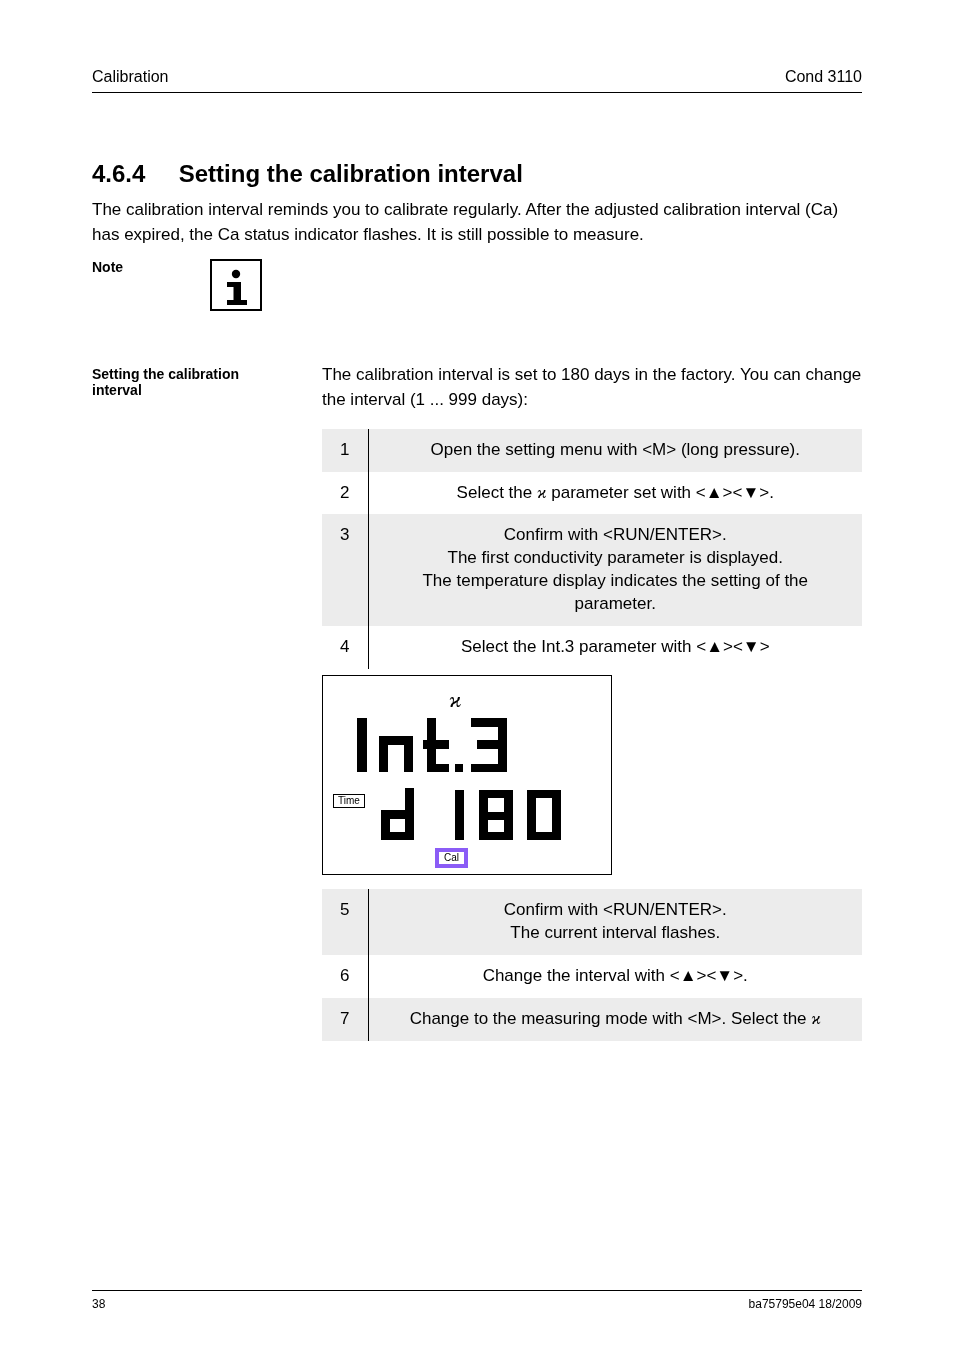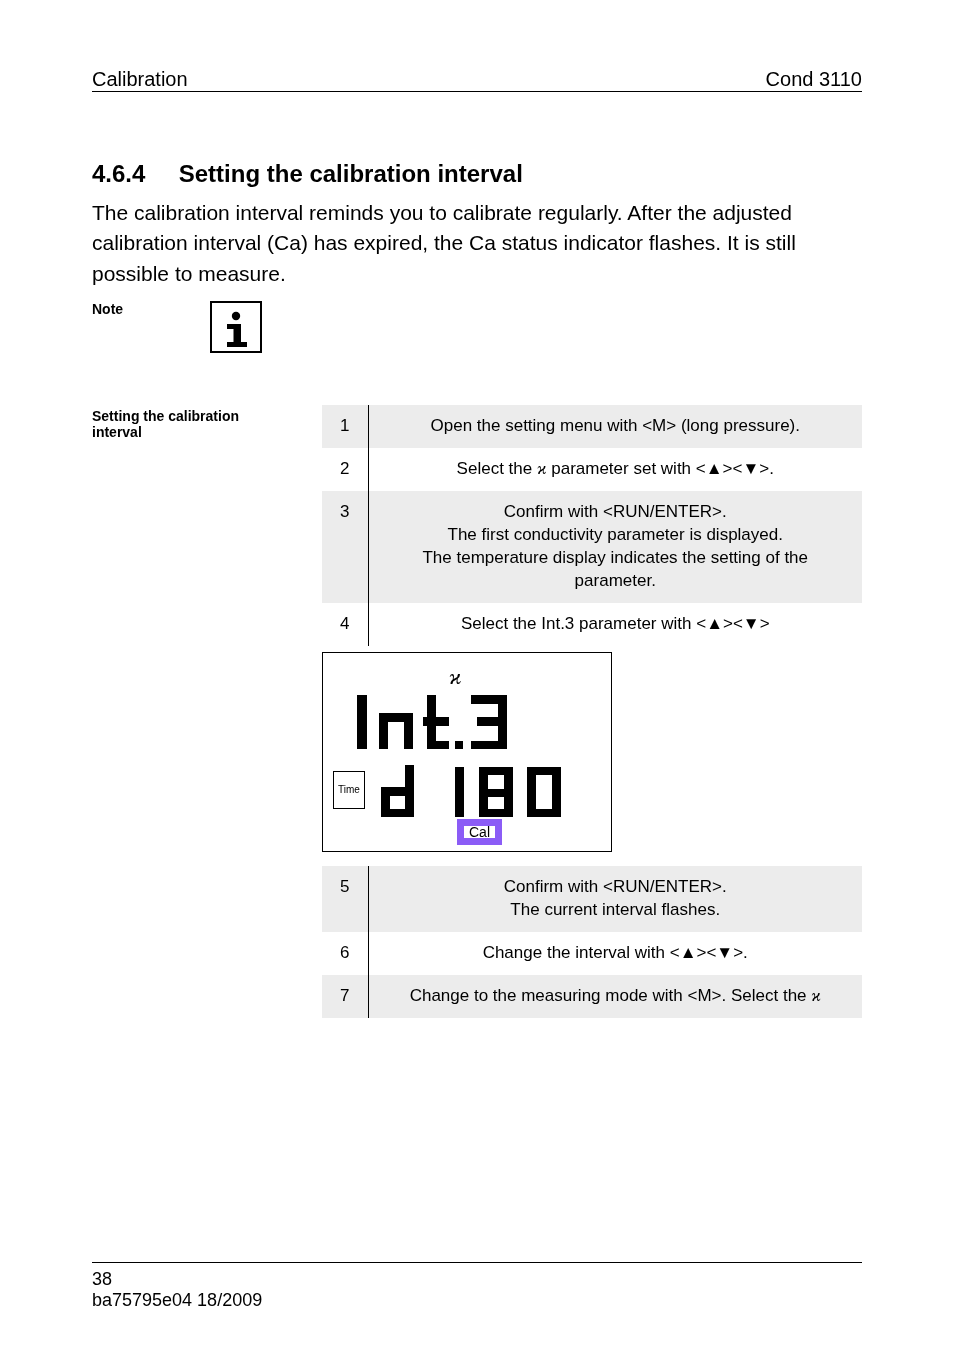--- a/index.html
+++ b/index.html
@@ -17,21 +17,22 @@
     margin: 0 auto;
     background: #fff;
   }
   .header-bar {
     position: absolute;
     top: 68px;
     left: 92px;
     right: 92px;
     display: flex;
     justify-content: space-between;
-    font-size: 20px;
+    font-size: 16px;
+    padding-bottom: 6px;
     border-bottom: 1px solid #000;
   }
   .content {
     position: absolute;
     top: 130px;
     left: 92px;
     right: 92px;
   }
   .section-title {
     font-size: 24px;
@@ -69,21 +70,21 @@
     margin-left: 230px;
     font-size: 17px;
     line-height: 1.45;
     padding-top: 4px;
   }
   .row2 {
     position: relative;
     margin-top: 40px;
   }
   .para {
-    font-size: 21px;
+    font-size: 17px;
     line-height: 1.45;
     margin: 0 0 12px 0;
   }
 
   
   .steps {
     border-collapse: collapse;
     width: 100%;
     margin-top: 16px;
   }
@@ -128,47 +129,46 @@
     font-family: "Times New Roman", serif;
     font-style: italic;
     font-size: 22px;
   }
   .lcd .time-tag {
     position: absolute;
     left: 10px;
     top: 118px;
     font-size: 10px;
     border: 1px solid #000;
-    padding: 12px 4px;
+    padding: 0 4px;
     line-height: 12px;
   }
   .lcd .ca-tag {
     position: absolute;
-    left: 134px;
+    left: 112px;
     bottom: 6px;
-    font-size: 14px;
-    border: 7px solid #8b5cf6;
+    font-size: 10px;
+    border: 4px solid #8b5cf6;
     padding: 0 5px;
     line-height: 12px;
   }
   .lcd svg.seg {
     position: absolute;
   }
 
   .footer {
     position: absolute;
     bottom: 40px;
     left: 92px;
     right: 92px;
     border-top: 1px solid #000;
     display: flex;
     justify-content: space-between;
-    font-size: 18px;
+    font-size: 12px;
     padding-top: 6px;
-    flex-direction: column;
   }
 </style>
 </head>
 <body>
 
 <div class="page">
 
   <div class="header-bar">
     <span>Calibration</span>
     <span>Cond 3110</span>
@@ -191,20 +191,21 @@
           <rect x="15" y="21" width="14" height="5" fill="#000"></rect>
           <rect x="21.5" y="21" width="7.5" height="20" fill="#000"></rect>
           <rect x="15" y="39" width="20" height="5" fill="#000"></rect>
         </svg>
       </div>
     </div>
 
     <div class="row2">
       <div class="subheading" style="top:3px;">Setting the calibration interval</div>
       <div class="body-block">
+        <p class="para">The calibration interval is set to 180 days in the factory. You can change the interval (1 ... 999 days):</p>
 
         <table class="steps">
           <tbody>
               <tr class="shaded">
             <td class="num">1</td>
             <td class="vline">Open the setting menu with &lt;M&gt; (long pressure).</td>
           </tr>
           <tr>
             <td class="num">2</td>
             <td class="vline">

